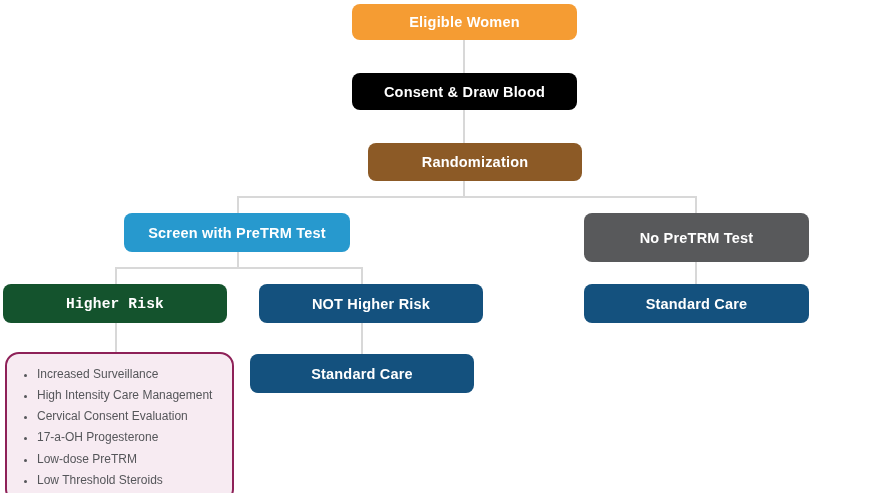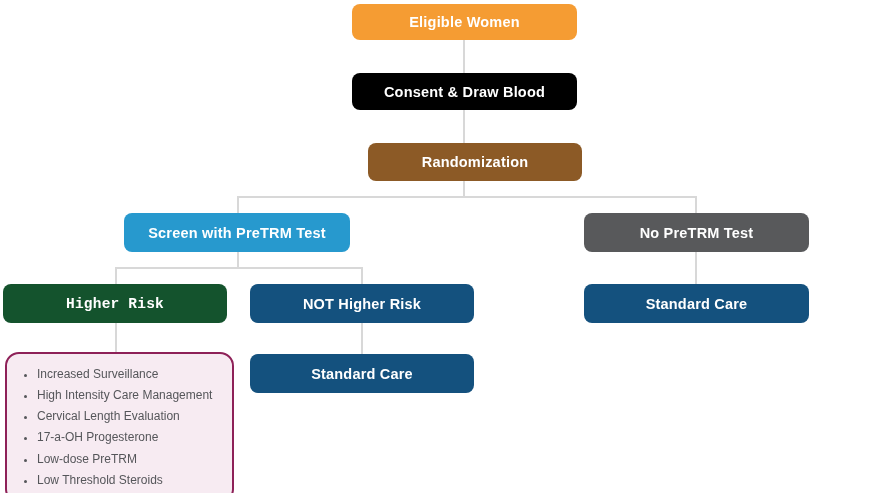--- a/index.html
+++ b/index.html
@@ -9,23 +9,23 @@
   }
   .node{
     position:absolute;border-radius:8px;display:flex;align-items:center;justify-content:center;
     color:#ffffff;font-weight:bold;font-size:14.5px;letter-spacing:.2px;text-align:center;
   }
   
   .n-eligible   {left:352px;top:4px;  width:225px;height:36px;}
   .n-consent    {left:352px;top:73px; width:225px;height:37px;}
   .n-random     {left:368px;top:143px;width:214px;height:38px;}
   .n-screen     {left:124px;top:213px;width:226px;height:39px;}
-  .n-nopretrm   {left:584px;top:213px;width:225px;height:39px;}
+  .n-nopretrm   {left:584px;top:213px;width:225px;height:49px;}
   .n-higher     {left:3px;  top:284px;width:224px;height:39px;}
-  .n-nothigher  {left:250px;top:284px;width:224px;height:39px;}
+  .n-nothigher  {left:259px;top:284px;width:224px;height:39px;}
   .n-stdright   {left:584px;top:284px;width:225px;height:39px;}
   .n-stdmid     {left:250px;top:354px;width:224px;height:39px;}
   
   .interv{
     position:absolute;left:5px;top:352px;width:219px;height:135px;
     border:2px solid #8E2158;border-radius:14px;background:#F7EBF2;
     display:flex;flex-direction:column;justify-content:space-evenly;
     padding:6px 6px 6px 0;box-sizing:content-box;
   }
   .interv ul{
@@ -87,20 +87,20 @@
   <div class="node n-nothigher" style="background-color: rgb(20, 81, 126);">NOT Higher Risk</div>
 
   <div class="node n-stdright" style="background-color: rgb(20, 81, 126);">Standard Care</div>
 
   <div class="node n-stdmid" style="background-color: rgb(20, 81, 126);">Standard Care</div>
 
   <div class="interv" style="background-color: rgb(247, 235, 242); border-color: rgb(142, 33, 88);">
     <ul style="color: rgb(85, 86, 90);">
         <li>Increased Surveillance</li>
         <li>High Intensity Care Management</li>
-        <li>Cervical Length Evaluation</li>
+        <li>Cervical Consent Evaluation</li>
         <li>17-a-OH Progesterone</li>
         <li>Low-dose PreTRM</li>
         <li>Low Threshold Steroids</li>
       </ul>
   </div>
 
 </div>
 
 </body></html>

